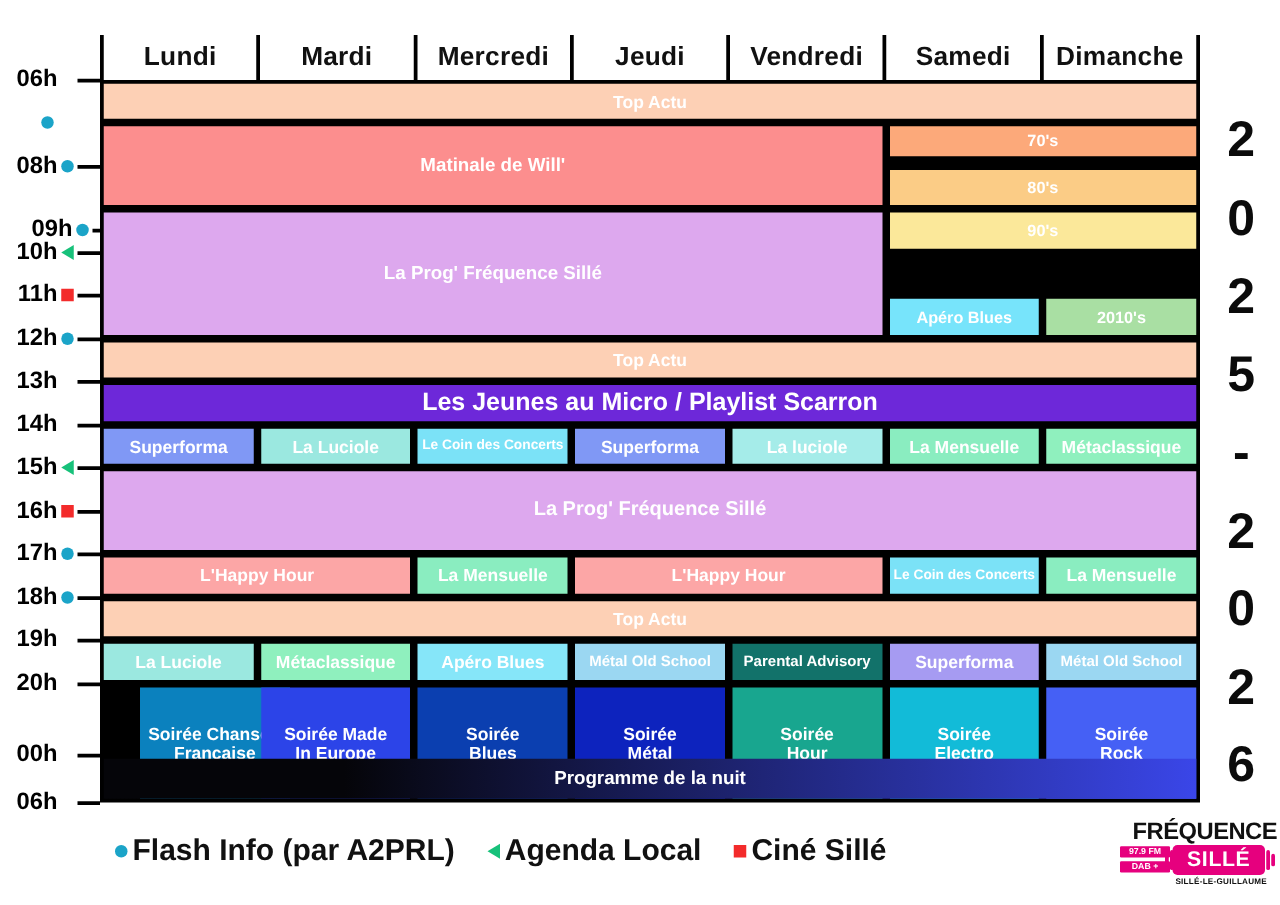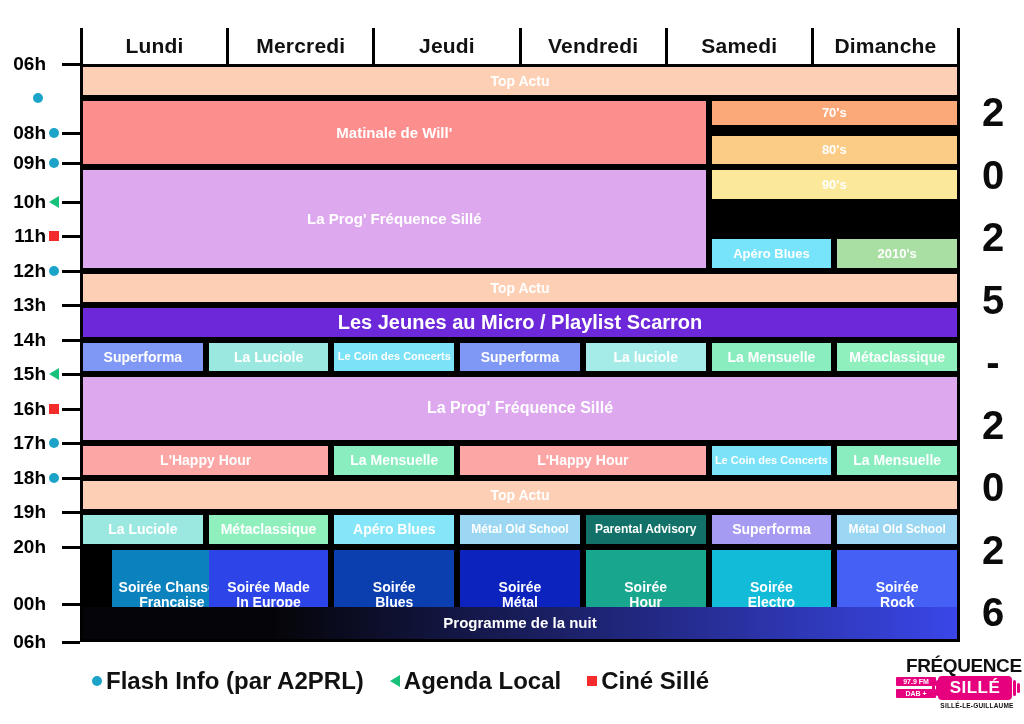--- a/index.html
+++ b/index.html
@@ -133,21 +133,21 @@
         </div>
         <div class="tick"></div>
       </div>
       <div class="time-row" style="top: 124px;">
         <div class="time-label">08h</div>
         <div class="time-marker">
           <div class="mk-dot"></div>
         </div>
         <div class="tick"></div>
       </div>
-      <div class="time-row" style="top: 154px;">
+      <div class="time-row" style="top: 175px; margin-left: 12px;">
         <div class="time-label">09h</div>
         <div class="time-marker">
           <div class="mk-dot"></div>
         </div>
         <div class="tick"></div>
       </div>
       <div class="time-row" style="top: 193px;">
         <div class="time-label">10h</div>
         <div class="time-marker">
           <div class="mk-tri"></div>
@@ -235,20 +235,21 @@
         <div class="time-label">06h</div>
         <div class="time-marker">
           <div class="mk-none"></div>
         </div>
         <div class="tick"></div>
       </div>
     </div>
 
   <div class="day-header">
       <div class="day">Lundi</div>
+      <div class="day">Mardi</div>
       <div class="day">Mercredi</div>
       <div class="day">Jeudi</div>
       <div class="day">Vendredi</div>
       <div class="day">Samedi</div>
       <div class="day">Dimanche</div>
     </div>
 
   <div class="grid">
       <div class="blk" style="left: 3px; width: 874px; top: 3px; height: 28px; background: rgb(253, 208, 181); font-size: 14px;">
         <span>Top Actu</span>

